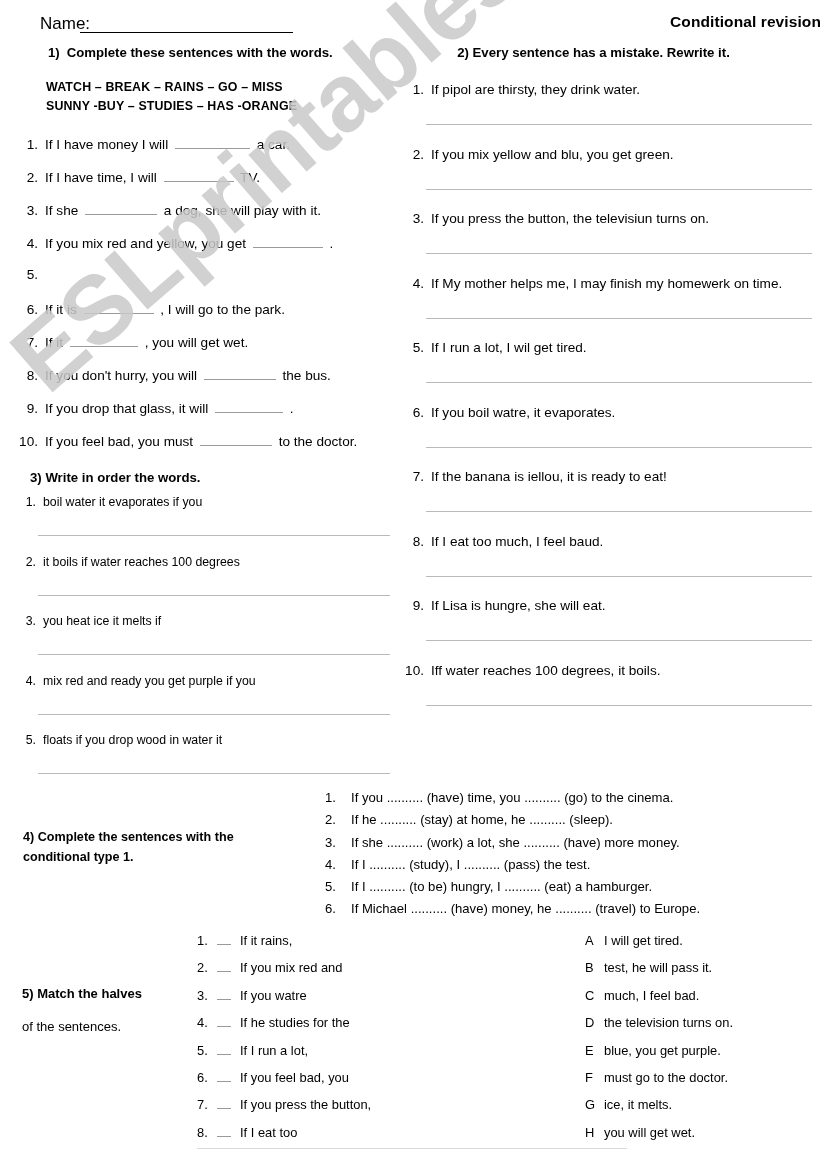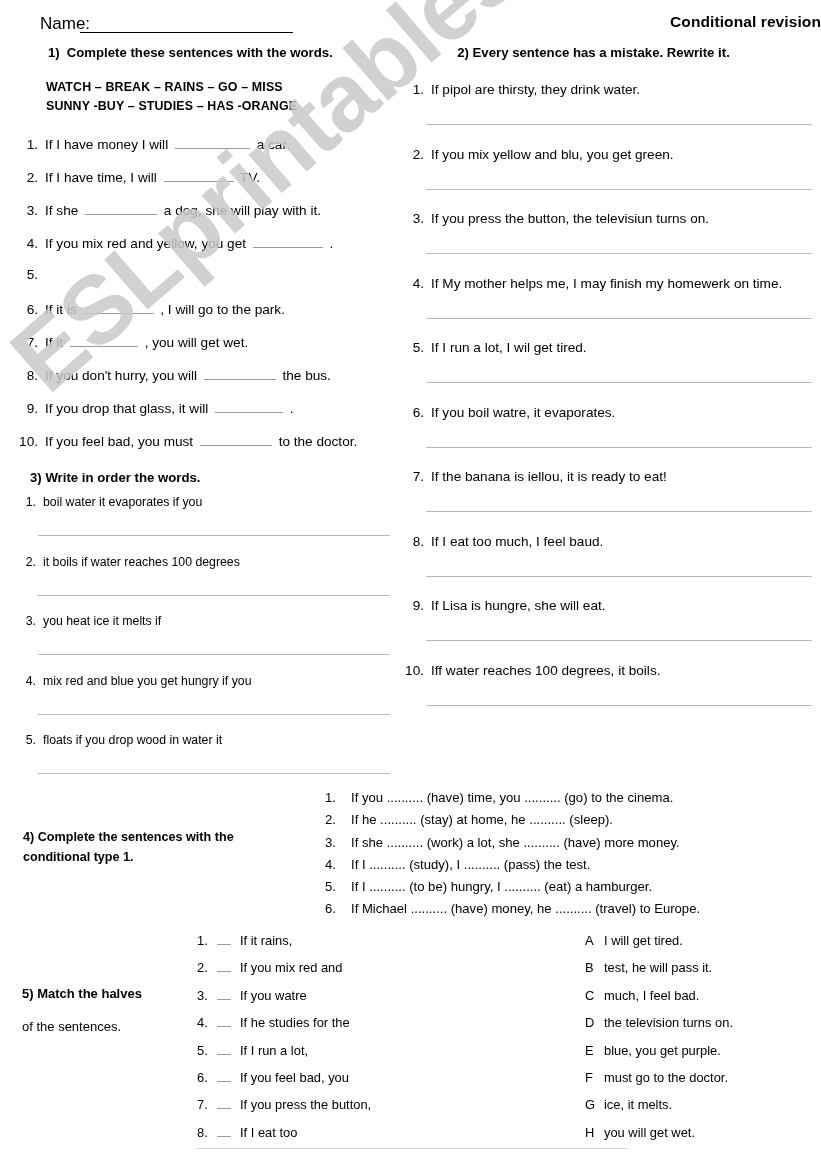--- a/index.html
+++ b/index.html
@@ -240,21 +240,21 @@
       <div class="item">
         <div class="line1">
           <span class="n">3.</span>
           <span class="t">you heat ice it melts if</span>
         </div>
         <div class="rule"></div>
       </div>
       <div class="item">
         <div class="line1">
           <span class="n">4.</span>
-          <span class="t">mix red and blue you get hungry if you</span>
+          <span class="t">mix red and ready you get purple if you</span>
         </div>
         <div class="rule"></div>
       </div>
       <div class="item">
         <div class="line1">
           <span class="n">5.</span>
           <span class="t">floats if you drop wood in water it</span>
         </div>
         <div class="rule"></div>
       </div>

